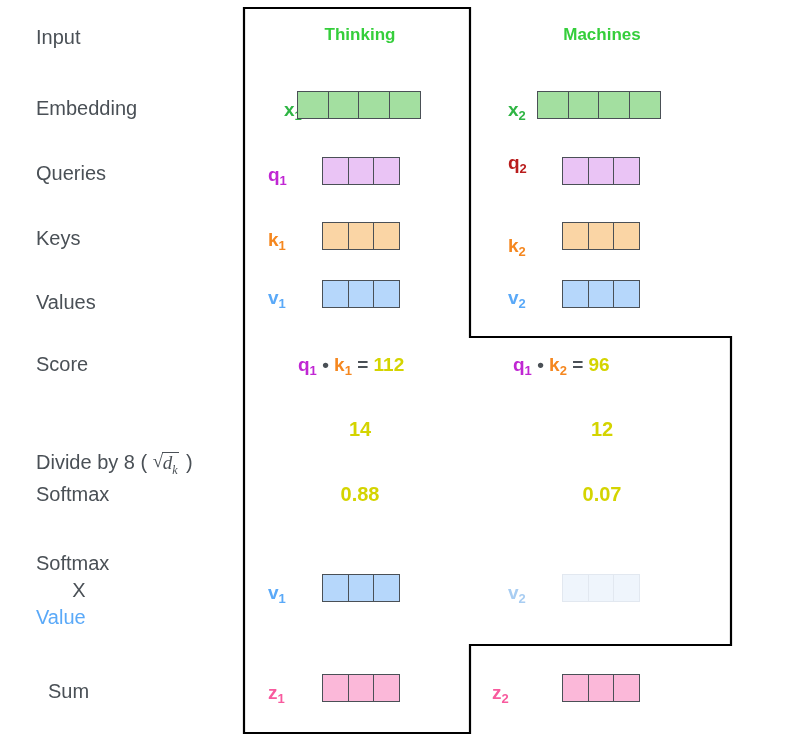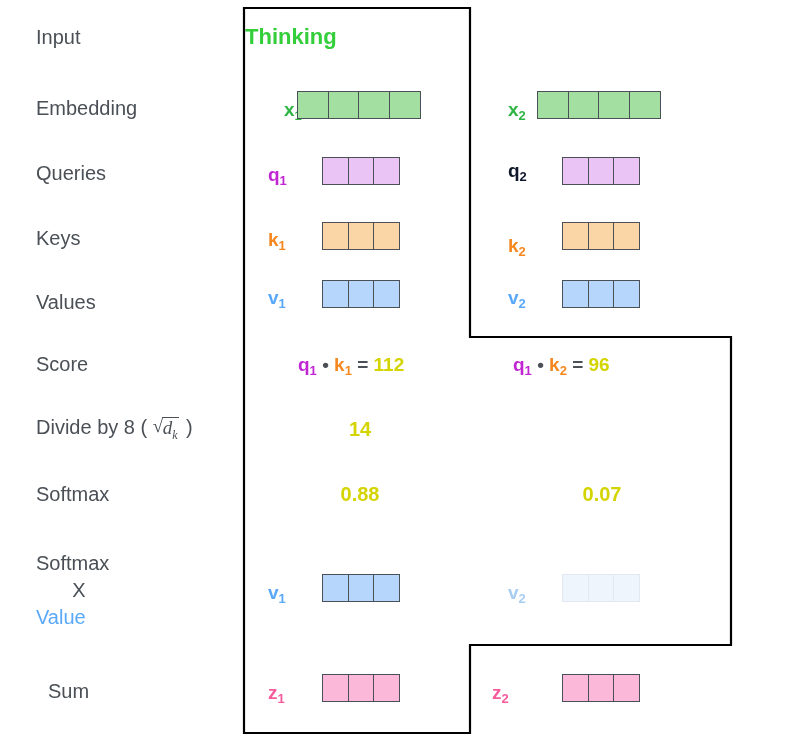--- a/index.html
+++ b/index.html
@@ -53,20 +53,21 @@
     font-family: "Liberation Serif", serif;
     font-style: italic;
     font-size: 19px;
     letter-spacing: 0;
   }
   .sqrt-wrap {
     display: inline-block;
     position: relative;
     padding-left: 9px;
     padding-right: 2px;
+    margin-top: 35px;
   }
   .sqrt-wrap::before {
     content: "\221A";
     position: absolute;
     left: 0;
     top: -1px;
     font-style: normal;
     font-size: 19px;
     font-family: "Liberation Serif", serif;
   }
@@ -77,22 +78,23 @@
   }
   .sub-small {
     font-size: 12px;
     vertical-align: sub;
   }
 
   
   .word-head {
     position: absolute;
     color: #35ce3b;
-    font-size: 22px;
-    font-weight: bold;
+    font-size: 17px;
+    font-weight: bold;
+    text-align: center;
     white-space: nowrap;
     line-height: 1;
   }
 
   
   .vec-label {
     position: absolute;
     font-size: 19px;
     font-weight: bold;
     line-height: 1;
@@ -183,20 +185,21 @@
   <div class="row-label stacked" style="top:550px;">
     <span class="stack-line">Softmax</span>
     <span class="stack-line center">X</span>
     <span class="stack-line value-word">Value</span>
   </div>
 
   <div class="row-label" style="top:681px; left:48px;">Sum</div>
 
   <div class="word-head" style="left:245px; top:26px; width:230px;">Thinking</div>
 
+  <div class="word-head" style="left:487px; top:26px; width:230px;">Machines</div>
 
   <div class="vec-label" style="left:268px; top:100px; color:#2fb544;margin-left:16px;">
     <span>x</span><span class="sub">1</span>
   </div>
   <div class="strip" style="left:297px; top:91px;">
     <div class="cell" style="width:32px;height:28px;background:#a3dfa0;"></div>
     <div class="cell" style="width:32px;height:28px;background:#a3dfa0;"></div>
     <div class="cell" style="width:32px;height:28px;background:#a3dfa0;"></div>
     <div class="cell" style="width:32px;height:28px;background:#a3dfa0;"></div>
   </div>
@@ -261,21 +264,21 @@
   <div class="vec-label" style="left:508px; top:100px; color:#2fb544;">
     <span>x</span><span class="sub">2</span>
   </div>
   <div class="strip" style="left:537px; top:91px;">
     <div class="cell" style="width:32px;height:28px;background:#a3dfa0;"></div>
     <div class="cell" style="width:32px;height:28px;background:#a3dfa0;"></div>
     <div class="cell" style="width:32px;height:28px;background:#a3dfa0;"></div>
     <div class="cell" style="width:32px;height:28px;background:#a3dfa0;"></div>
   </div>
 
-  <div class="vec-label" style="left:508px; top:161px; color:#0f172a;">
+  <div class="vec-label" style="left:508px; top:153px; color:#b91c1c;">
     <span>q</span><span class="sub">2</span>
   </div>
   <div class="strip" style="left:562px; top:157px;">
     <div class="cell" style="width:27px;height:28px;background:#eac4f5;"></div>
     <div class="cell" style="width:27px;height:28px;background:#eac4f5;"></div>
     <div class="cell" style="width:27px;height:28px;background:#eac4f5;"></div>
   </div>
 
   <div class="vec-label" style="left:508px; top:236px; color:#f5871f;">
     <span>k</span><span class="sub">2</span>
@@ -296,20 +299,21 @@
   </div>
 
   <div class="formula" style="left:513px; top:355px;">
     <span class="tok-q">q</span><span class="tok-q sub">1</span>
     <span class="tok-op">•</span>
     <span class="tok-k">k</span><span class="tok-k sub">2</span>
     <span class="tok-op">=</span>
     <span class="tok-num">96</span>
   </div>
 
+  <div class="numeric" style="left:542px; top:419px; width:120px;">12</div>
 
   <div class="numeric" style="left:542px; top:484px; width:120px;">0.07</div>
 
   <div class="vec-label" style="left:508px; top:583px; color:#a8cdf2;">
     <span>v</span><span class="sub">2</span>
   </div>
   <div class="strip faded" style="left:562px; top:574px;">
     <div class="cell" style="width:27px;height:28px;background:#eff5fc;"></div>
     <div class="cell" style="width:27px;height:28px;background:#eff5fc;"></div>
     <div class="cell" style="width:27px;height:28px;background:#eff5fc;"></div>

